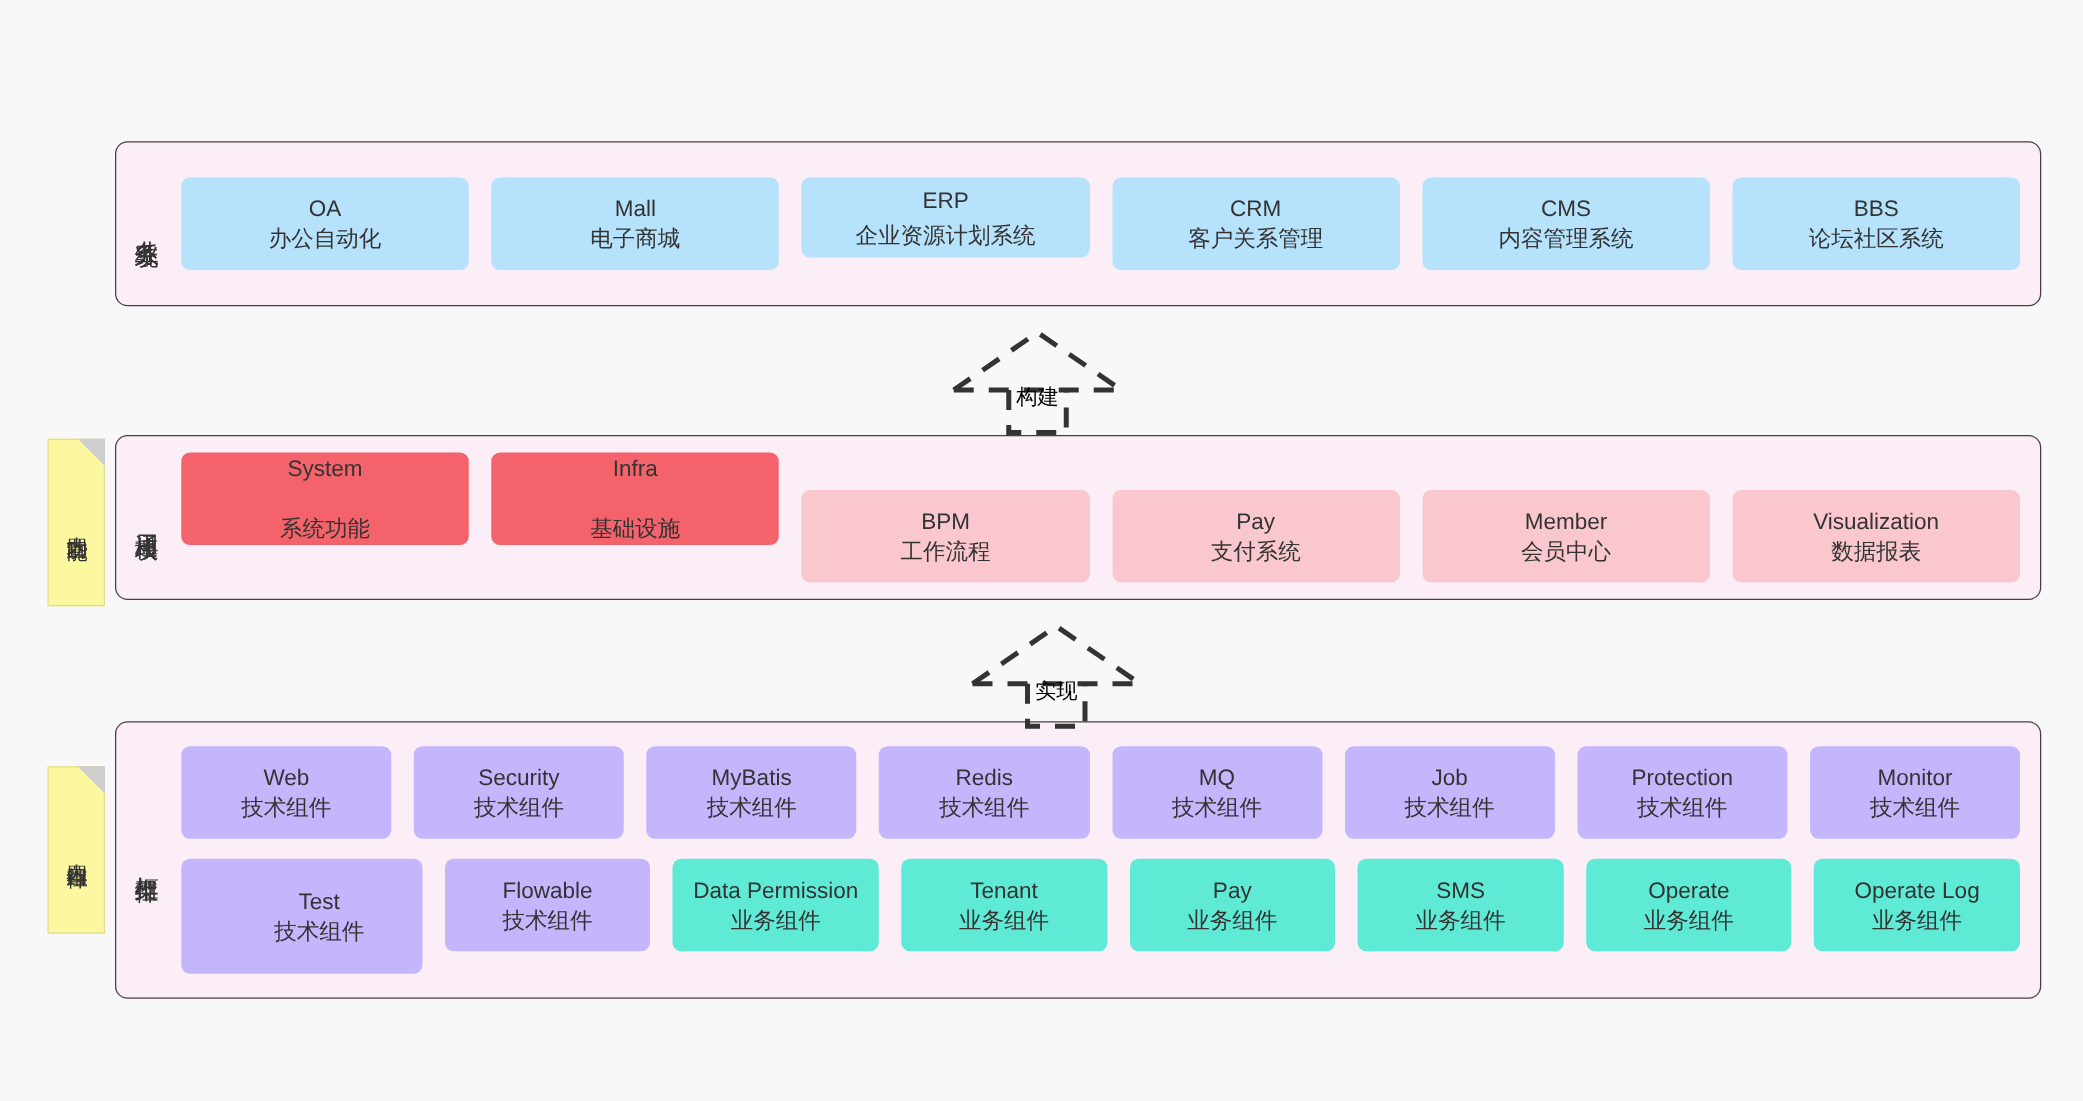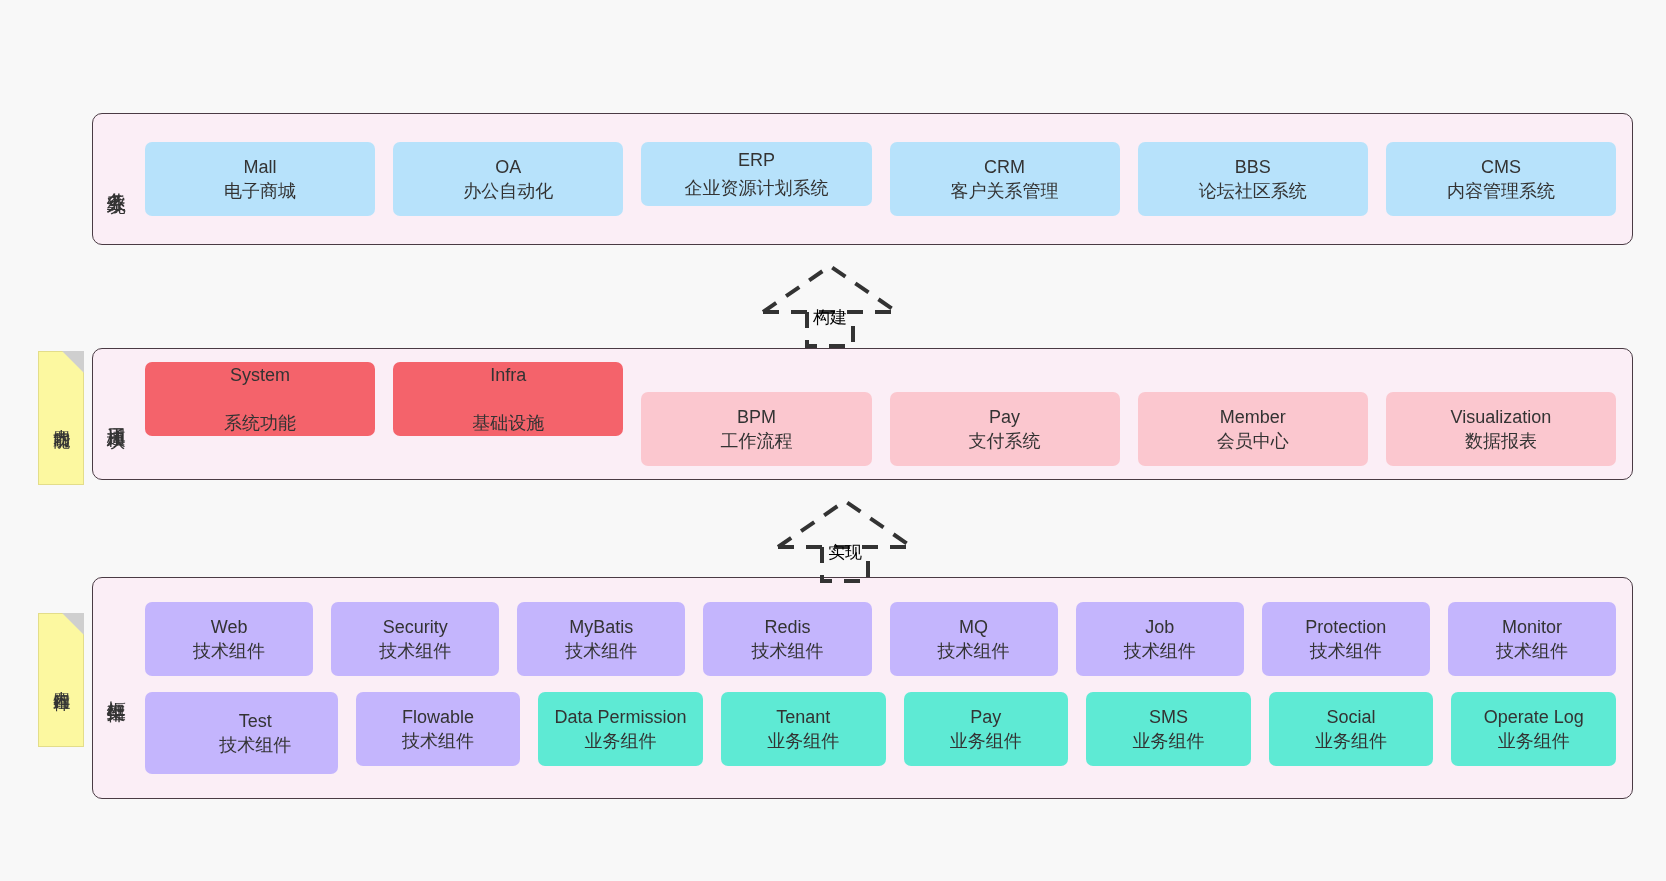--- a/index.html
+++ b/index.html
@@ -128,42 +128,42 @@
 </head>
 <body>
 
 <div id="canvas">
 
   <div class="layer" id="layer-business" style="left:92px; top:113px; width:1541px; height:132px;">
     <div class="layer-title">业务系统</div>
     <div class="layer-body">
       <div class="row">
         <div class="box blue" style="height:74px;">
+          <span class="en">OA</span>
+          <span class="cn">办公自动化</span>
+        </div>
+        <div class="box blue" style="height:74px;">
           <span class="en">Mall</span>
           <span class="cn">电子商城</span>
-        </div>
-        <div class="box blue" style="height:74px;">
-          <span class="en">OA</span>
-          <span class="cn">办公自动化</span>
         </div>
         <div class="box blue" style="height:64px;justify-content:space-between;">
           <span class="en">ERP</span>
           <span class="cn">企业资源计划系统</span>
         </div>
         <div class="box blue" style="height:74px;">
           <span class="en">CRM</span>
           <span class="cn">客户关系管理</span>
         </div>
         <div class="box blue" style="height:74px;">
+          <span class="en">CMS</span>
+          <span class="cn">内容管理系统</span>
+        </div>
+        <div class="box blue" style="height:74px;">
           <span class="en">BBS</span>
           <span class="cn">论坛社区系统</span>
-        </div>
-        <div class="box blue" style="height:74px;">
-          <span class="en">CMS</span>
-          <span class="cn">内容管理系统</span>
         </div>
       </div>
     </div>
   </div>
 
   <div class="gen-arrow" id="arrow-build" style="left:755px; top:258px; width:150px; height:90px;">
     <svg width="150" height="90" viewBox="0 0 150 90">
       <polyline points="8,54 75,8 142,54" fill="none" stroke="#333333" stroke-width="4" stroke-dasharray="16,12" stroke-linecap="butt"></polyline>
       <polyline points="8,54 142,54" fill="none" stroke="#333333" stroke-width="4" stroke-dasharray="16,12"></polyline>
       <polyline points="52,54 52,88 98,88 98,54" fill="none" stroke="#333333" stroke-width="4" stroke-dasharray="16,12"></polyline>
@@ -251,21 +251,21 @@
         <div class="box green" style="height:74px;">
           <span class="en">Protection</span>
           <span class="cn">技术组件</span>
         </div>
         <div class="box green" style="height:74px;">
           <span class="en">Monitor</span>
           <span class="cn">技术组件</span>
         </div>
       </div>
       <div class="row">
-        <div class="box green" style="height:82px;padding-left:32px;">
+        <div class="box green" style="height:92px;padding-left:32px;">
           <span class="en">Test</span>
           <span class="cn">技术组件</span>
         </div>
         <div class="box green" style="height:74px;">
           <span class="en">Flowable</span>
           <span class="cn">技术组件</span>
         </div>
         <div class="box lgreen" style="height:74px;">
           <span class="en">Data Permission</span>
           <span class="cn">业务组件</span>
@@ -276,21 +276,21 @@
         </div>
         <div class="box lgreen" style="height:74px;">
           <span class="en">Pay</span>
           <span class="cn">业务组件</span>
         </div>
         <div class="box lgreen" style="height:74px;">
           <span class="en">SMS</span>
           <span class="cn">业务组件</span>
         </div>
         <div class="box lgreen" style="height:74px;">
-          <span class="en">Social</span>
+          <span class="en">Operate</span>
           <span class="cn">业务组件</span>
         </div>
         <div class="box lgreen" style="height:74px;">
           <span class="en">Operate Log</span>
           <span class="cn">业务组件</span>
         </div>
       </div>
     </div>
   </div>
 

